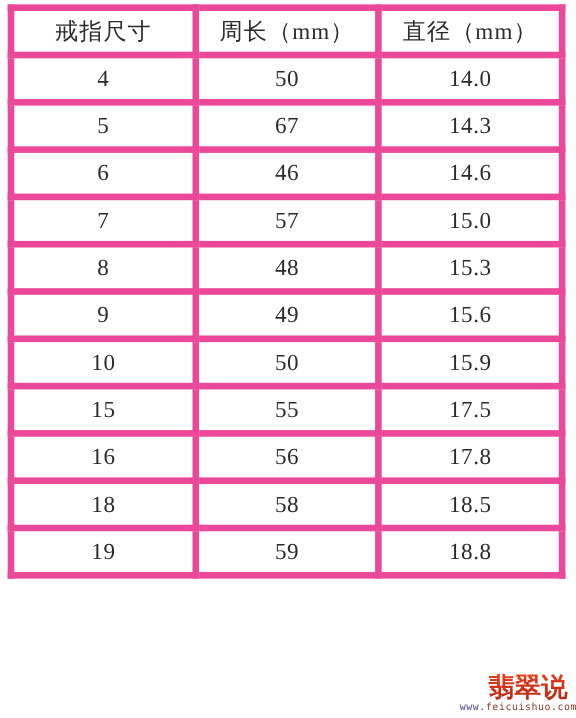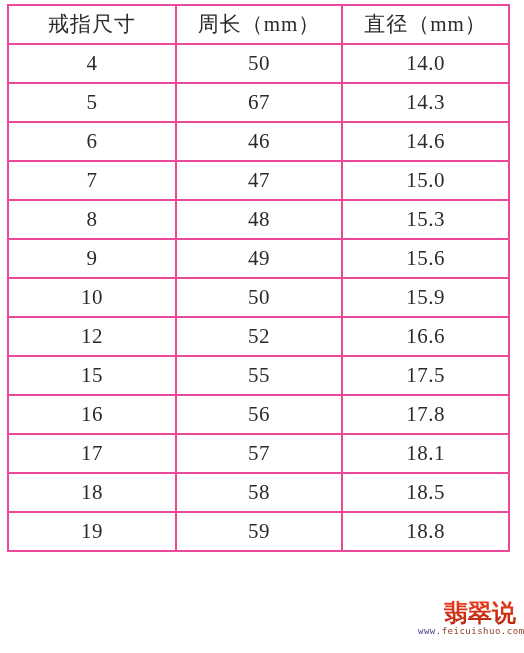--- a/index.html
+++ b/index.html
@@ -33,21 +33,21 @@
   }
 
   #size-table col.c-size  { width: 168px; }
   #size-table col.c-circ  { width: 166px; }
   #size-table col.c-diam  { width: 167px; }
 
   #size-table th,
   #size-table td {
     height: 37px;
     box-sizing: border-box;
-    border: 2px solid #ec4899;
+    border: 6px solid #ec4899;
     text-align: center;
     vertical-align: middle;
     color: #2b2b2b;
     font-weight: normal;
     padding: 0;
     line-height: 37px;
     white-space: nowrap;
   }
 
   #size-table th {
@@ -60,21 +60,21 @@
   }
 
   .cell-size  { letter-spacing: 0.5px; }
   .cell-circ  { letter-spacing: 0.5px; }
   .cell-diam  { letter-spacing: 0.5px; }
 
   
   #watermark {
     position: absolute;
     right: 6px;
-    bottom: 16px;
+    bottom: 4px;
     width: 100px;
     text-align: right;
     pointer-events: none;
     user-select: none;
   }
   #watermark-logo {
     display: block;
     font-family: "DejaVu Sans", "Liberation Sans", sans-serif;
     font-size: 24px;
     font-weight: bold;
@@ -128,57 +128,47 @@
           <td class="cell-circ">67</td>
           <td class="cell-diam">14.3</td>
         </tr>
         <tr>
           <td class="cell-size">6</td>
           <td class="cell-circ">46</td>
           <td class="cell-diam">14.6</td>
         </tr>
         <tr>
           <td class="cell-size">7</td>
-          <td class="cell-circ">47</td>
+          <td class="cell-circ">57</td>
           <td class="cell-diam">15.0</td>
         </tr>
         <tr>
           <td class="cell-size">8</td>
           <td class="cell-circ">48</td>
           <td class="cell-diam">15.3</td>
         </tr>
         <tr>
           <td class="cell-size">9</td>
           <td class="cell-circ">49</td>
           <td class="cell-diam">15.6</td>
         </tr>
         <tr>
           <td class="cell-size">10</td>
           <td class="cell-circ">50</td>
           <td class="cell-diam">15.9</td>
         </tr>
         <tr>
-          <td class="cell-size">12</td>
-          <td class="cell-circ">52</td>
-          <td class="cell-diam">16.6</td>
-        </tr>
-        <tr>
           <td class="cell-size">15</td>
           <td class="cell-circ">55</td>
           <td class="cell-diam">17.5</td>
         </tr>
         <tr>
           <td class="cell-size">16</td>
           <td class="cell-circ">56</td>
           <td class="cell-diam">17.8</td>
-        </tr>
-        <tr>
-          <td class="cell-size">17</td>
-          <td class="cell-circ">57</td>
-          <td class="cell-diam">18.1</td>
         </tr>
         <tr>
           <td class="cell-size">18</td>
           <td class="cell-circ">58</td>
           <td class="cell-diam">18.5</td>
         </tr>
         <tr>
           <td class="cell-size">19</td>
           <td class="cell-circ">59</td>
           <td class="cell-diam">18.8</td>

